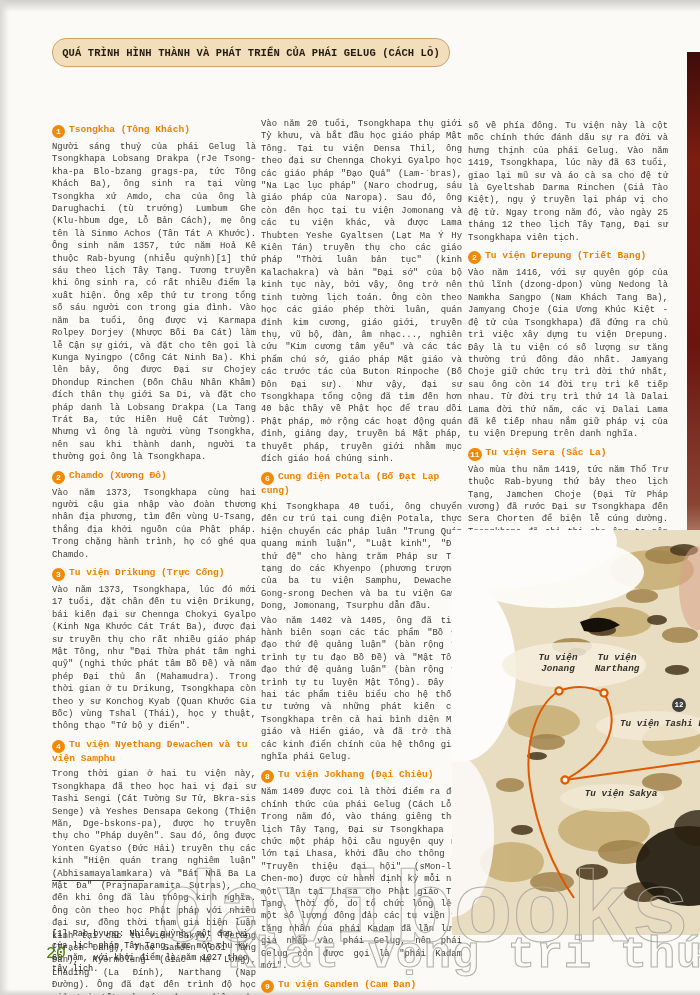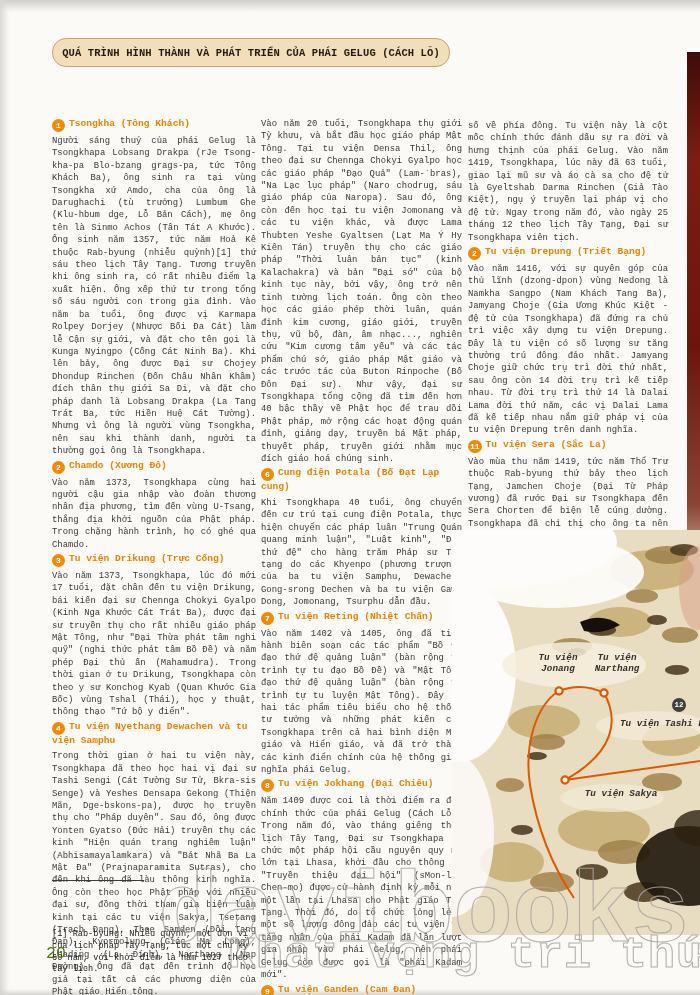--- a/index.html
+++ b/index.html
@@ -17,21 +17,21 @@
   
   .header-pill{position:absolute;left:52px;top:38px;width:396px;height:27px;
     background:#f3debb;border:1px solid #cfa267;border-radius:14px;
     display:flex;align-items:center;justify-content:center;}
   .header-pill span{font-size:10.5px;font-weight:bold;color:#241c12;letter-spacing:.1px;}
   
   .col{position:absolute;top:118px;}
   #col1{left:52px;width:204px;}
   #col2{left:261px;width:201px;}
   #col3{left:468px;width:200px;}
-  .sec-head{color:#ee8200;font-weight:bold;font-size:9.6px;line-height:12.5px;margin:0 0 3px;}
+  .sec-head{color:#ee8200;font-weight:bold;font-size:9.6px;line-height:12.5px;margin:6px 0 3px;}
   .sec-num{display:inline-block;background:#f08a07;color:#fff;border-radius:8px;
     min-width:13px;height:13px;line-height:13px;text-align:center;font-size:8px;
     font-weight:bold;padding:0 2px;margin-right:4px;vertical-align:-2px;box-sizing:border-box;}
   .sec-body{font-size:8.9px;line-height:12.4px;text-align:justify;color:#3a3a3a;margin:0 0 2px;}
   
   .footnote{position:absolute;left:52px;top:880px;width:196px;}
   .footnote-rule{width:92px;border-top:1.5px solid #3c3c3c;margin-bottom:3px;}
   .footnote-text{font-size:8.6px;line-height:11.8px;color:#222;text-align:left;margin-top:48px;}
   
   .map{position:absolute;left:452px;top:530px;width:248px;height:405px;}
@@ -79,23 +79,20 @@
     </div>
     <p class="sec-body">Trong thời gian ở hai tu viện này, Tsongkhapa đã theo học hai vị đại sư Tashi Sengi (Cát Tường Sư Tử, Bkra-sis Senge) và Yeshes Densapa Gekong (Thiện Mãn, Dge-bskons-pa), được họ truyền thụ cho "Pháp duyên". Sau đó, ông được Yonten Gyatso (Đức Hải) truyền thụ các kinh "Hiện quán trang nghiêm luận" (Abhisamayalamkara) và "Bát Nhã Ba La Mật Đa" (Prajnaparamita Sutras), cho đến khi ông đã làu thông kinh nghĩa. Ông còn theo học Phật pháp với nhiều đại sư, đồng thời tham gia biện luận kinh tại các tu viện Sakya, Tsetang (Trạch Đang), Thoe Samden (Đồi Tang Đan), Kyormolung (Giác Ma Long), Lhading (La Đính), Narthang (Nạp Đường). Ông đã đạt đến trình độ học giả tại tất cả các phương diện của Phật giáo Hiển tông.</p>
   </div>
 
   <div id="col2" class="col">
     <p class="sec-body">Vào năm 20 tuổi, Tsongkhapa thụ giới Tỳ khưu, và bắt đầu học giáo pháp Mật Tông. Tại tu viện Densa Thil, ông theo đại sư Chennga Chokyi Gyalpo học các giáo pháp "Đạo Quả" (Lam-`bras), "Na Lạc lục pháp" (Naro chodrug, sáu giáo pháp của Naropa). Sau đó, ông còn đến học tại tu viện Jomonang và các tu viện khác, và được Lama Thubten Yeshe Gyaltsen (Lạt Ma Ý Hy Kiên Tán) truyền thụ cho các giáo pháp "Thời luân bản tục" (kinh Kalachakra) và bản "Đại sớ" của bộ kinh tục này, bởi vậy, ông trở nên tinh tường lịch toán. Ông còn theo học các giáo phép thời luân, quán đỉnh kim cương, giáo giới, truyền thụ, vũ bộ, đàn, âm nhạc..., nghiên cứu "Kim cương tâm yếu" và các tác phẩm chú sớ, giáo pháp Mật giáo và các trước tác của Buton Rinpoche (Bố Đôn Đại sư). Như vậy, đại sư Tsongkhapa tổng cộng đã tìm đến hơn 40 bậc thầy về Phật học để trau dồi Phật pháp, mở rộng các hoạt động quán đỉnh, giảng dạy, truyền bá Mật pháp, thuyết pháp, truyền giới nhằm mục đích giáo hoá chúng sinh.</p>
     <div class="sec-head">
       <span class="sec-num">6</span><span>Cung điện Potala (Bố Đạt Lạp cung)</span>
     </div>
     <p class="sec-body">Khi Tsongkhapa 40 tuổi, ông chuyển đến cư trú tại cung điện Potala, thực hiện chuyển các pháp luân "Trung Quán quang minh luận", "Luật kinh", "Đạo thứ đệ" cho hàng trăm Pháp sư Tam tạng do các Khyenpo (phương trượng) của ba tu viện Samphu, Dewachen, Gong-srong Dechen và ba tu viện Gawa Dong, Jomonang, Tsurphu dẫn đầu.</p>
-    <div class="sec-head">
-      <span class="sec-num">7</span><span>Tu viện Reting (Nhiệt Chấn)</span>
-    </div>
     <p class="sec-body">Vào năm 1402 và 1405, ông đã tiến hành biên soạn các tác phẩm "Bồ Đề đạo thứ đệ quảng luận" (bàn rộng về trình tự tu đạo Bồ Đề) và "Mật Tông đạo thứ đệ quảng luận" (bàn rộng về trình tự tu luyện Mật Tông). Đây là hai tác phẩm tiêu biểu cho hệ thống tư tưởng và những phát kiến của Tsongkhapa trên cả hai bình diện Mật giáo và Hiển giáo, và đã trở thành các kinh điển chính của hệ thống giáo nghĩa phái Gelug.</p>
     <div class="sec-head">
       <span class="sec-num">8</span><span>Tu viện Jokhang (Đại Chiêu)</span>
     </div>
     <p class="sec-body">Năm 1409 được coi là thời điểm ra đời chính thức của phái Gelug (Cách Lỗ). Trong năm đó, vào tháng giêng theo lịch Tây Tạng, Đại sư Tsongkhapa tổ chức một pháp hội cầu nguyện quy mô lớn tại Lhasa, khởi đầu cho thông lệ "Truyền thiệu đại hội" (sMon-lam Chen-mo) được cử hành định kỳ mỗi năm một lần tại Lhasa cho Phật giáo Tây Tạng. Thời đó, do tổ chức lỏng lẻo, một số lượng đông đảo các tu viện và tăng nhân của phái Kadam đã lần lượt gia nhập vào phái Gelug, nên phái Gelug còn được gọi là "phái Kadam mới".</p>
     <div class="sec-head">
       <span class="sec-num">9</span><span>Tu viện Ganden (Cam Đan)</span>
     </div>
     <p class="sec-body">Sau kỳ pháp hội, vào năm 1410, Đại sư Tsongkhapa đã cho xây dựng tu viện Ganden, đây là một trong những sự nghiệp lớn nhất của Tsongkhapa. Tu viện Ganden nằm trên ngọn núi Wangbori (Vương Ba Nhật) cách Lhasa 40 cây</p>
   </div>

